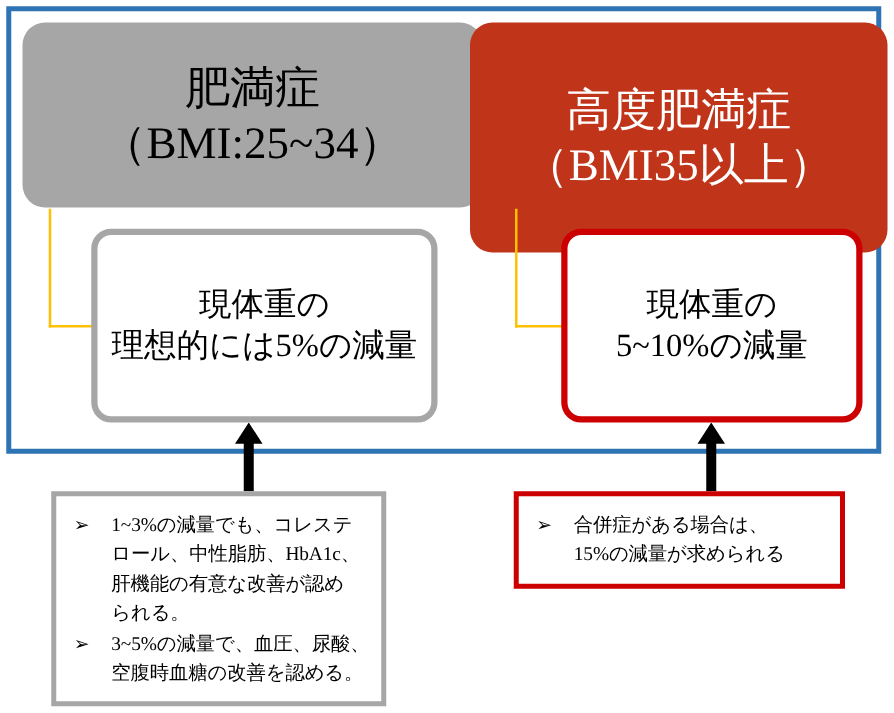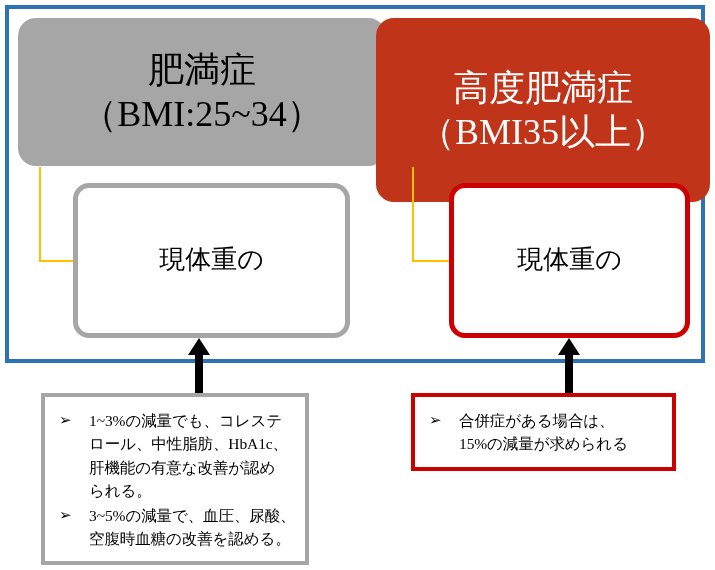--- a/index.html
+++ b/index.html
@@ -171,20 +171,21 @@
 
   <div class="cat-box" id="cat-obesity">
     <div class="cat-line-1">肥満症</div>
     <div class="cat-line-2">（BMI:25~34）</div>
   </div>
 
   <div class="elbow" id="elbow-left"></div>
 
   <div class="target-box" id="target-obesity">
     <div class="target-line">現体重の</div>
+    <div class="target-line">理想的には5%の減量</div>
   </div>
 
   <svg class="up-arrow" style="left:187px; top:338px;" viewBox="0 0 24 56">
     <polygon points="12,0 23,17 16,17 16,56 8,56 8,17 1,17" fill="#000000"></polygon>
   </svg>
 
   <div class="evid-box" id="evid-obesity">
     <div class="bullet-row">
       <div class="bullet-marker">➢</div>
       <div class="bullet-text">
@@ -205,20 +206,21 @@
 
   <div class="cat-box" id="cat-severe">
     <div class="cat-line-1">高度肥満症</div>
     <div class="cat-line-2">（BMI35以上）</div>
   </div>
 
   <div class="elbow" id="elbow-right"></div>
 
   <div class="target-box" id="target-severe">
     <div class="target-line">現体重の</div>
+    <div class="target-line">5~10%の減量</div>
   </div>
 
   <svg class="up-arrow" style="left:557px; top:338px;" viewBox="0 0 24 56">
     <polygon points="12,0 23,17 16,17 16,56 8,56 8,17 1,17" fill="#000000"></polygon>
   </svg>
 
   <div class="evid-box" id="evid-severe">
     <div class="bullet-row">
       <div class="bullet-marker">➢</div>
       <div class="bullet-text">

